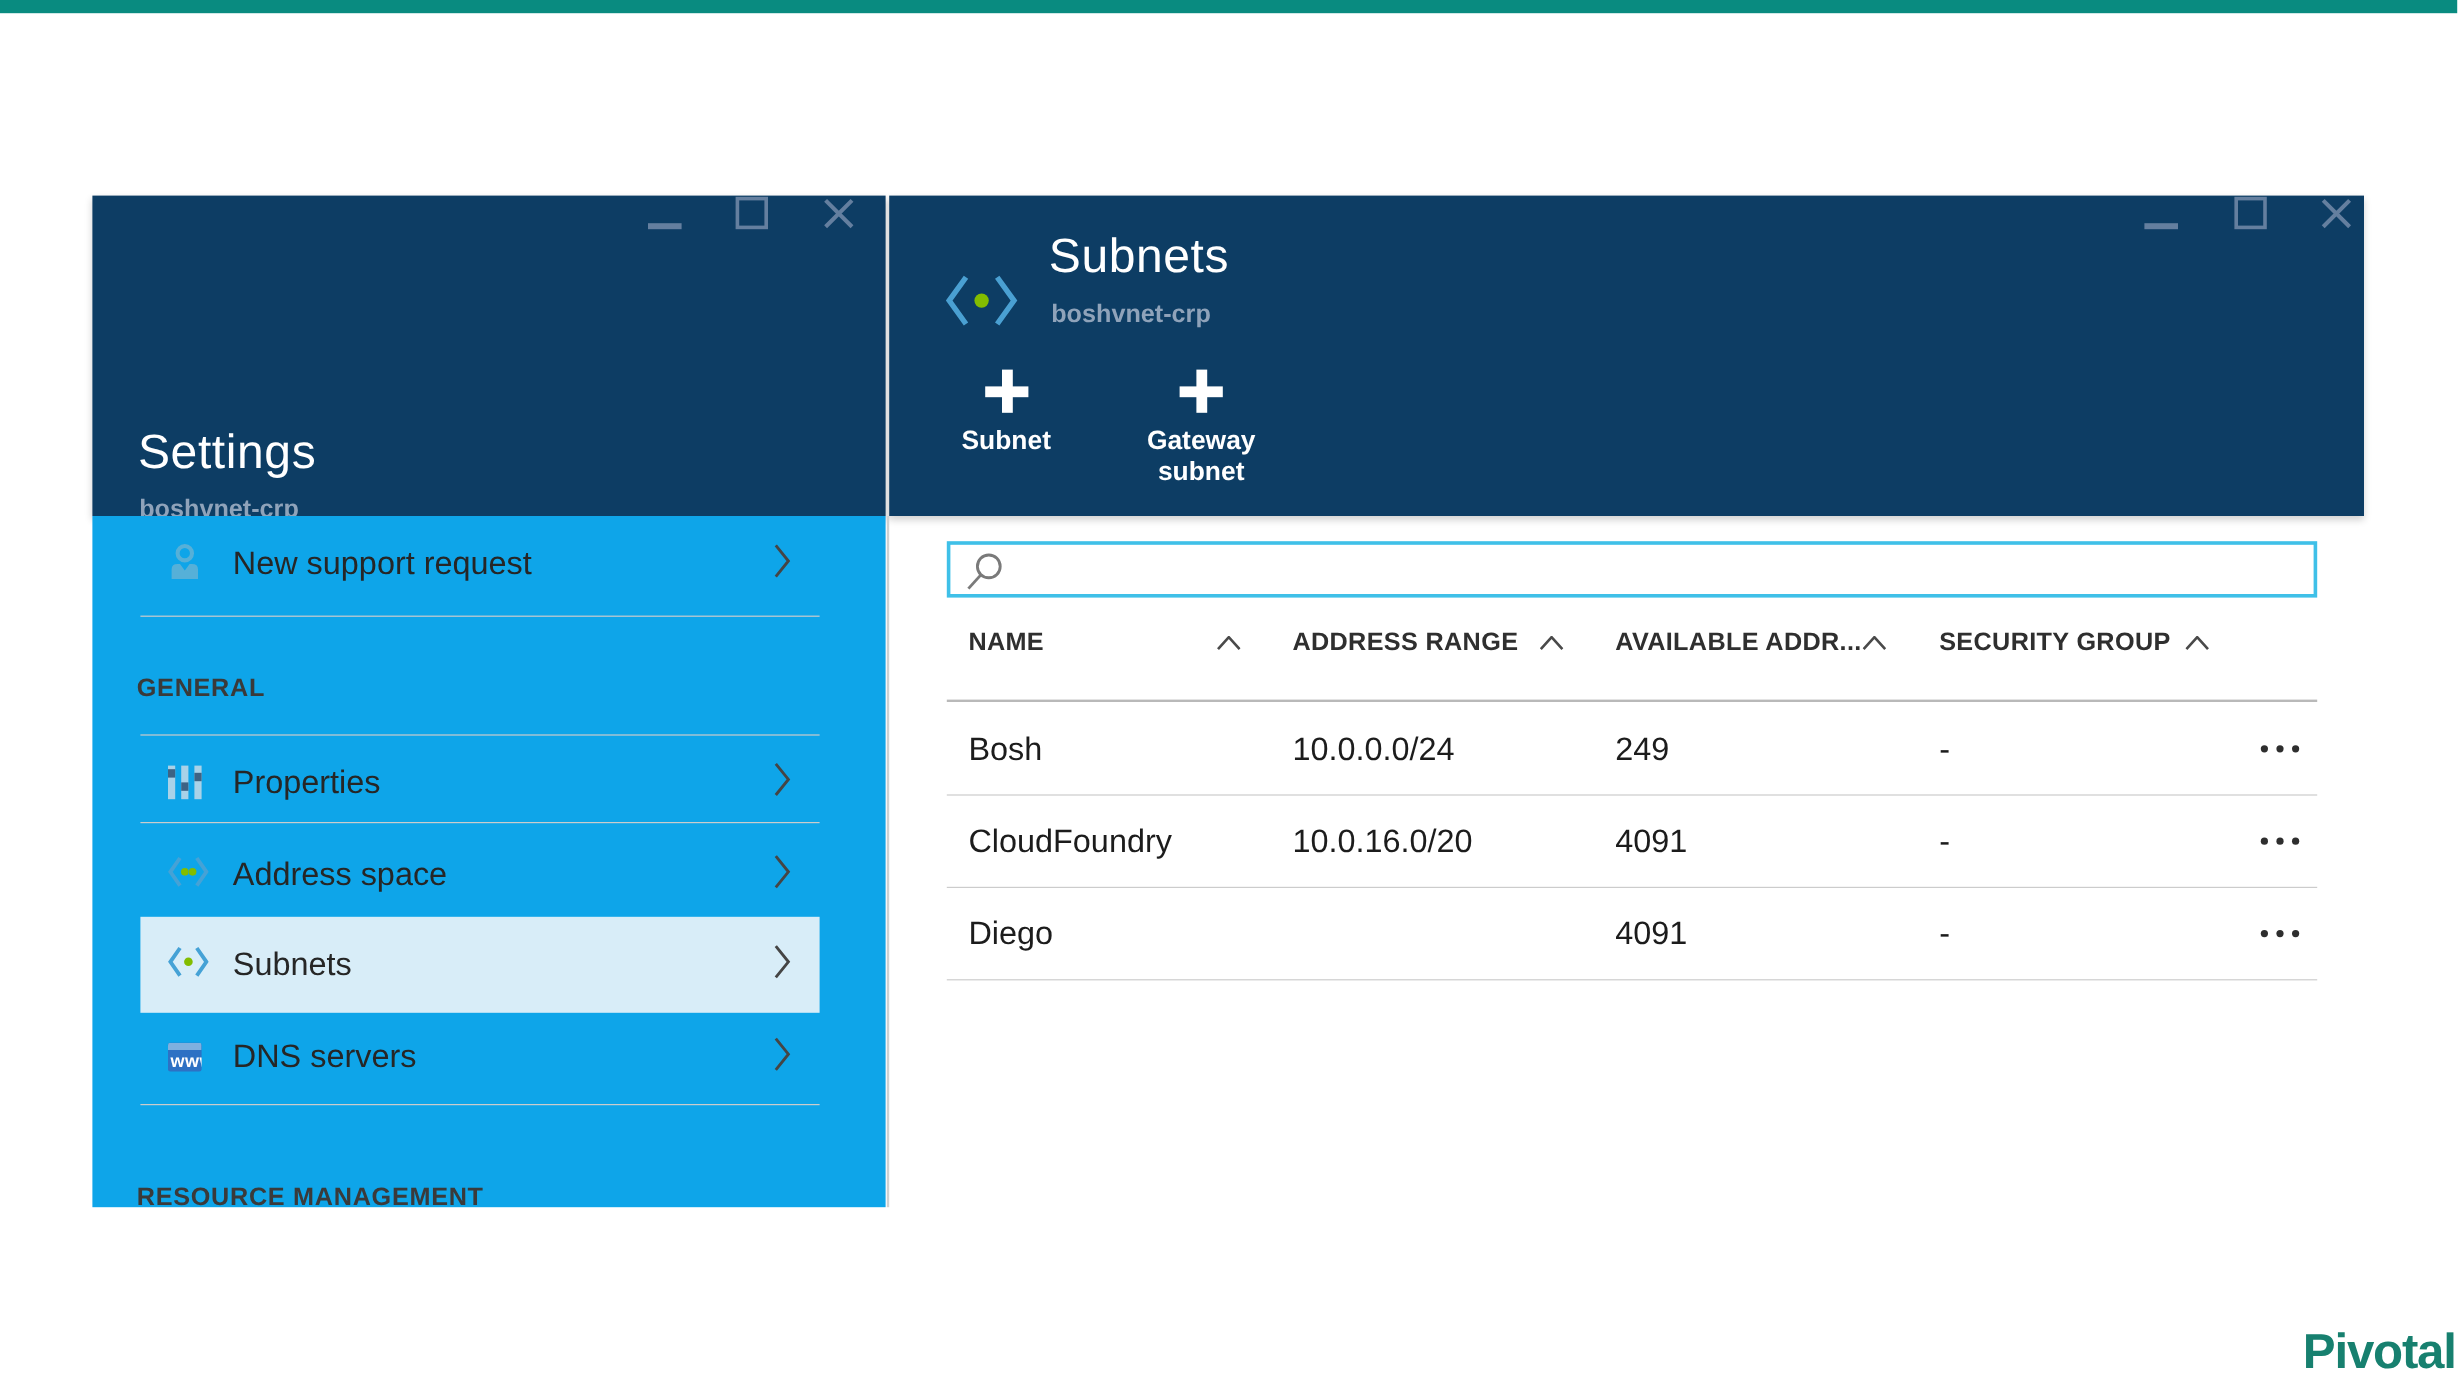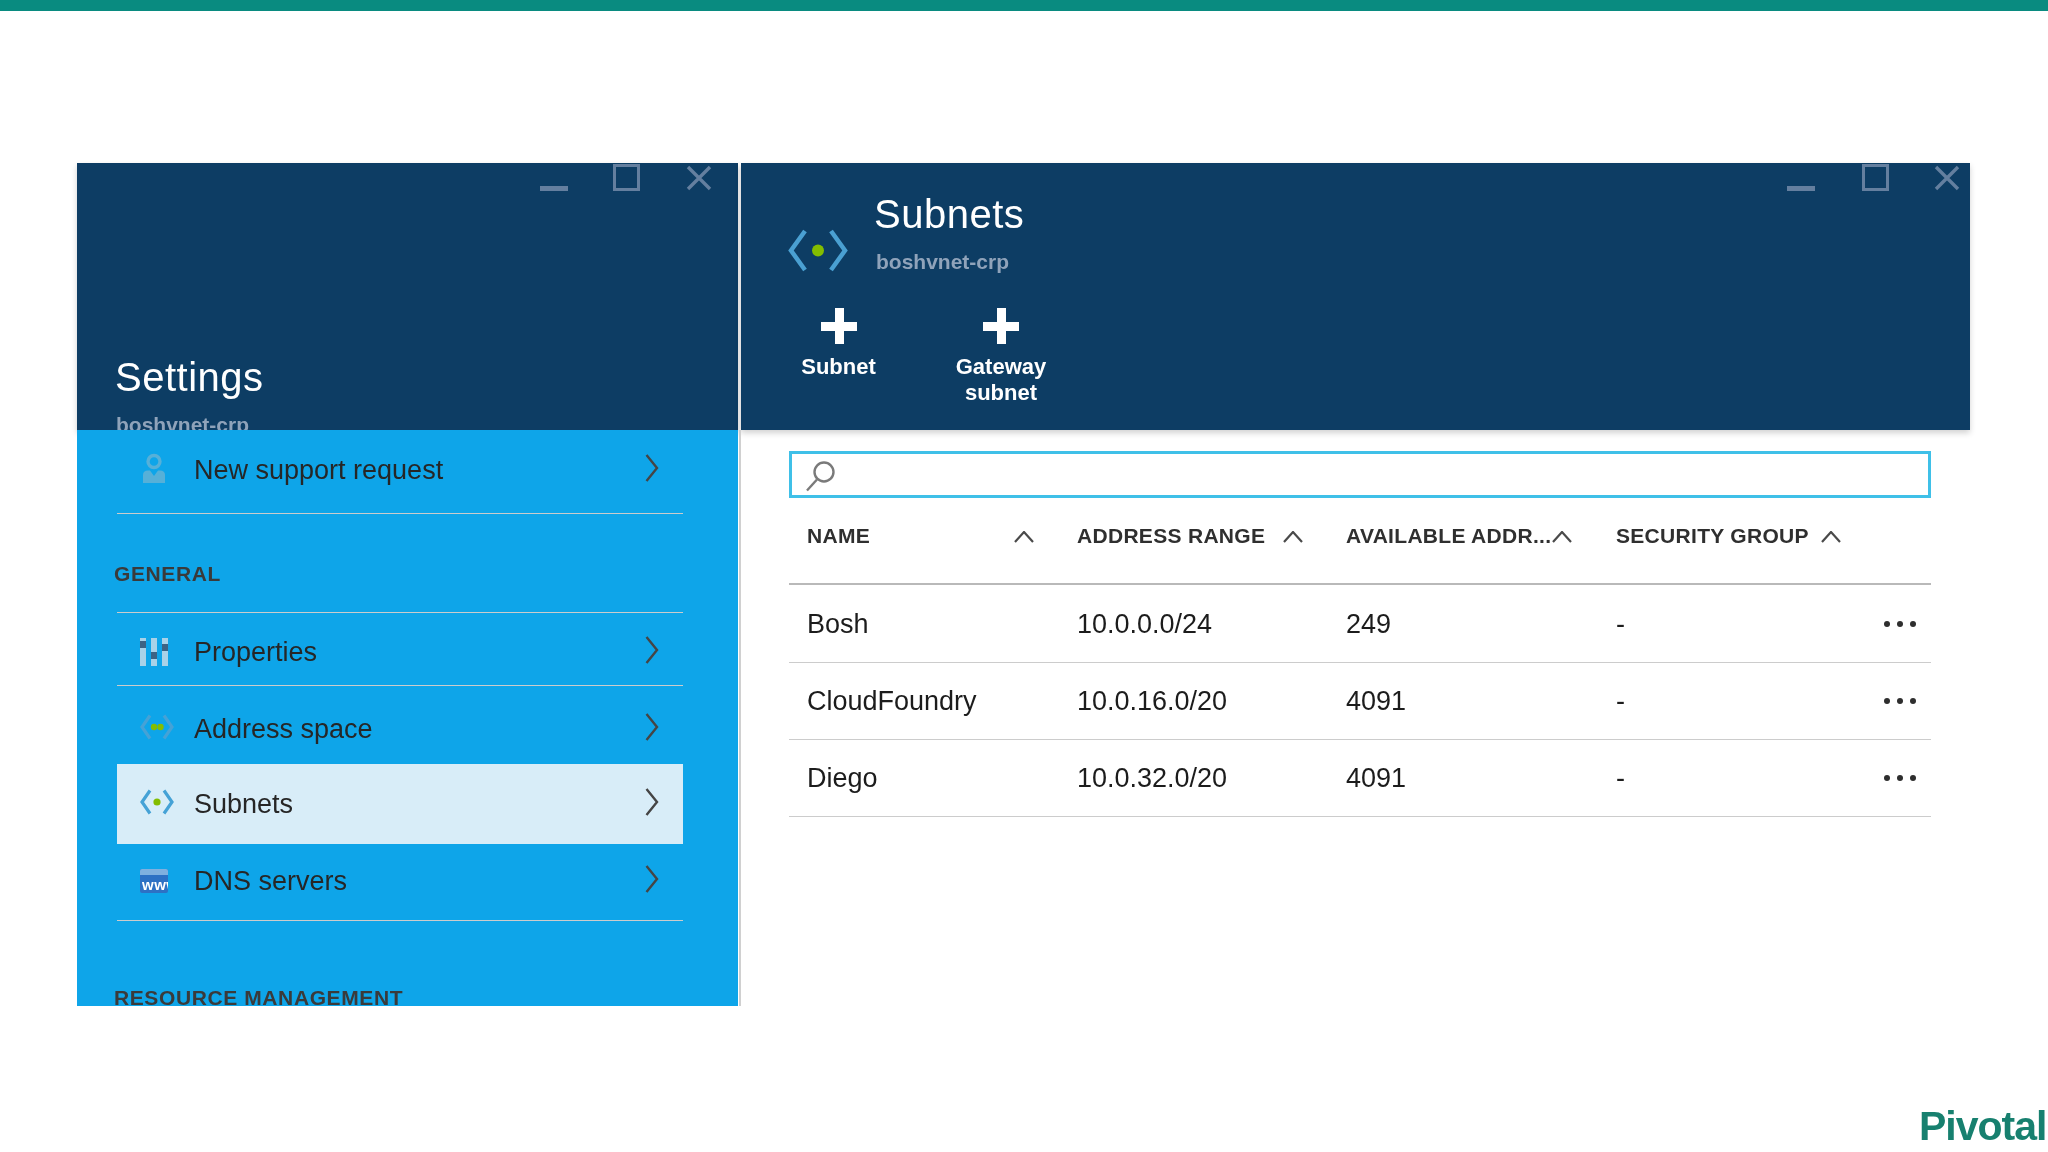--- a/index.html
+++ b/index.html
@@ -272,21 +272,20 @@
     <div class="row-actions">
         <span class="dot"></span>
         <span class="dot"></span>
         <span class="dot"></span>
       </div>
   </div>
   <div class="trow-sep" style="top:739px;"></div>
 
   <div class="trow" style="top:740px;">
     <div class="cell c-name">Diego</div>
-    <div class="cell c-addr">10.0.32.0/20</div>
     <div class="cell c-avail">4091</div>
     <div class="cell c-sg">-</div>
     <div class="row-actions">
         <span class="dot"></span>
         <span class="dot"></span>
         <span class="dot"></span>
       </div>
   </div>
   <div class="trow-sep" style="top:816px;"></div>
 

